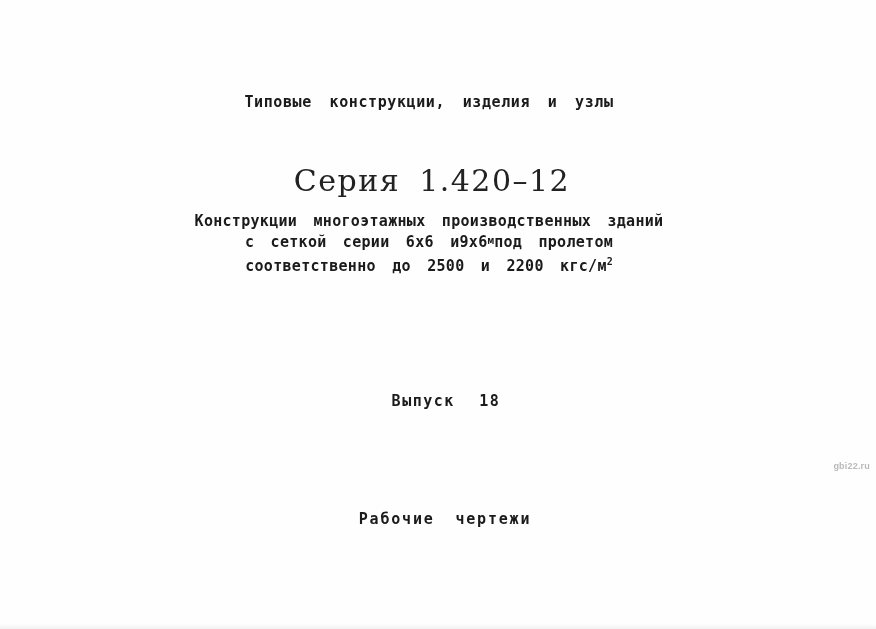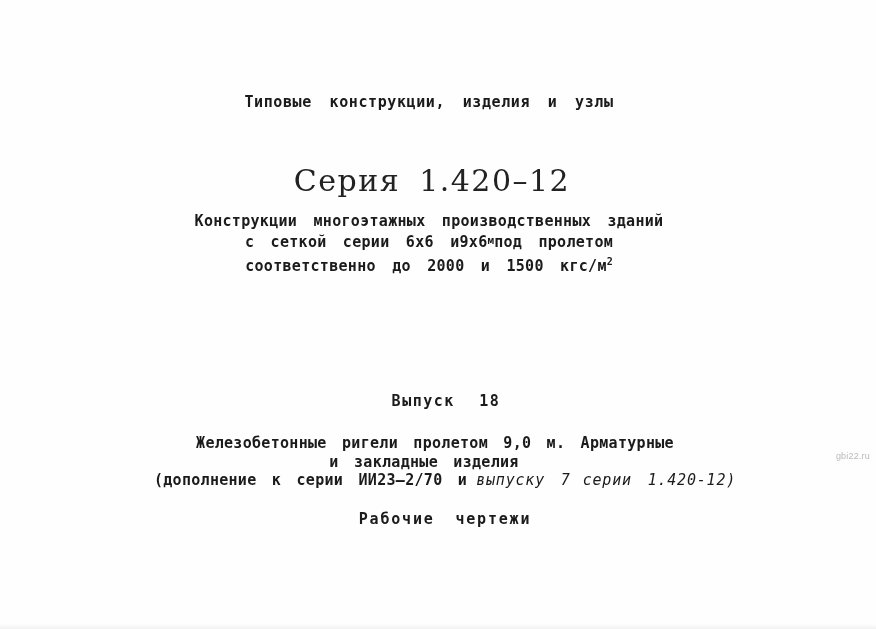--- a/index.html
+++ b/index.html
@@ -107,54 +107,48 @@
   .worktype-line {
     top: 510px;
     font-size: 15px;
     font-weight: 700;
     letter-spacing: 1.8px;
     word-spacing: 10px;
     transform: translateX(7px);
   }
   .watermark {
     position: absolute;
-    top: 451px;
+    top: 461px;
     right: 6px;
     font-family: "Liberation Sans", sans-serif;
     font-size: 9px;
     color: #b9b9b9;
     letter-spacing: 0.2px;
+    font-weight: bold;
   }
 </style>
 </head>
 <body>
 
 <div class="page">
 
   <div class="line category-line">Типовые конструкции, изделия и узлы</div>
 
   <div class="line series-title">Серия 1.420–12</div>
 
   <div class="description">
     <span style="display:block">Конструкции многоэтажных производственных зданий</span>
     <span style="display:block">
       <span>с сеткой серии 6х6 и9х6</span><span class="sup-m">м</span><span>под пролетом</span>
     </span>
     <span style="display:block">
-      <span>соответственно до 2000 и 1500 кгс/м</span><span class="sup-2">2</span>
+      <span>соответственно до 2500 и 2200 кгс/м</span><span class="sup-2">2</span>
     </span>
   </div>
 
   <div class="line issue-line">Выпуск 18</div>
 
-  <div class="subject">
-    <span class="s-line1">Железобетонные ригели пролетом 9,0 м.  Арматурные</span>
-    <span class="s-line2">и закладные изделия</span>
-    <span class="s-line3">
-      <span>(дополнение к серии ИИ23–2/70 и</span><span class="inserted ins-a">выпуску 7</span><span class="inserted">серии 1.420-12)</span>
-    </span>
-  </div>
 
   <div class="line worktype-line">Рабочие чертежи</div>
 
   <div class="watermark">gbi22.ru</div>
 
 </div>
 
 </body></html>

